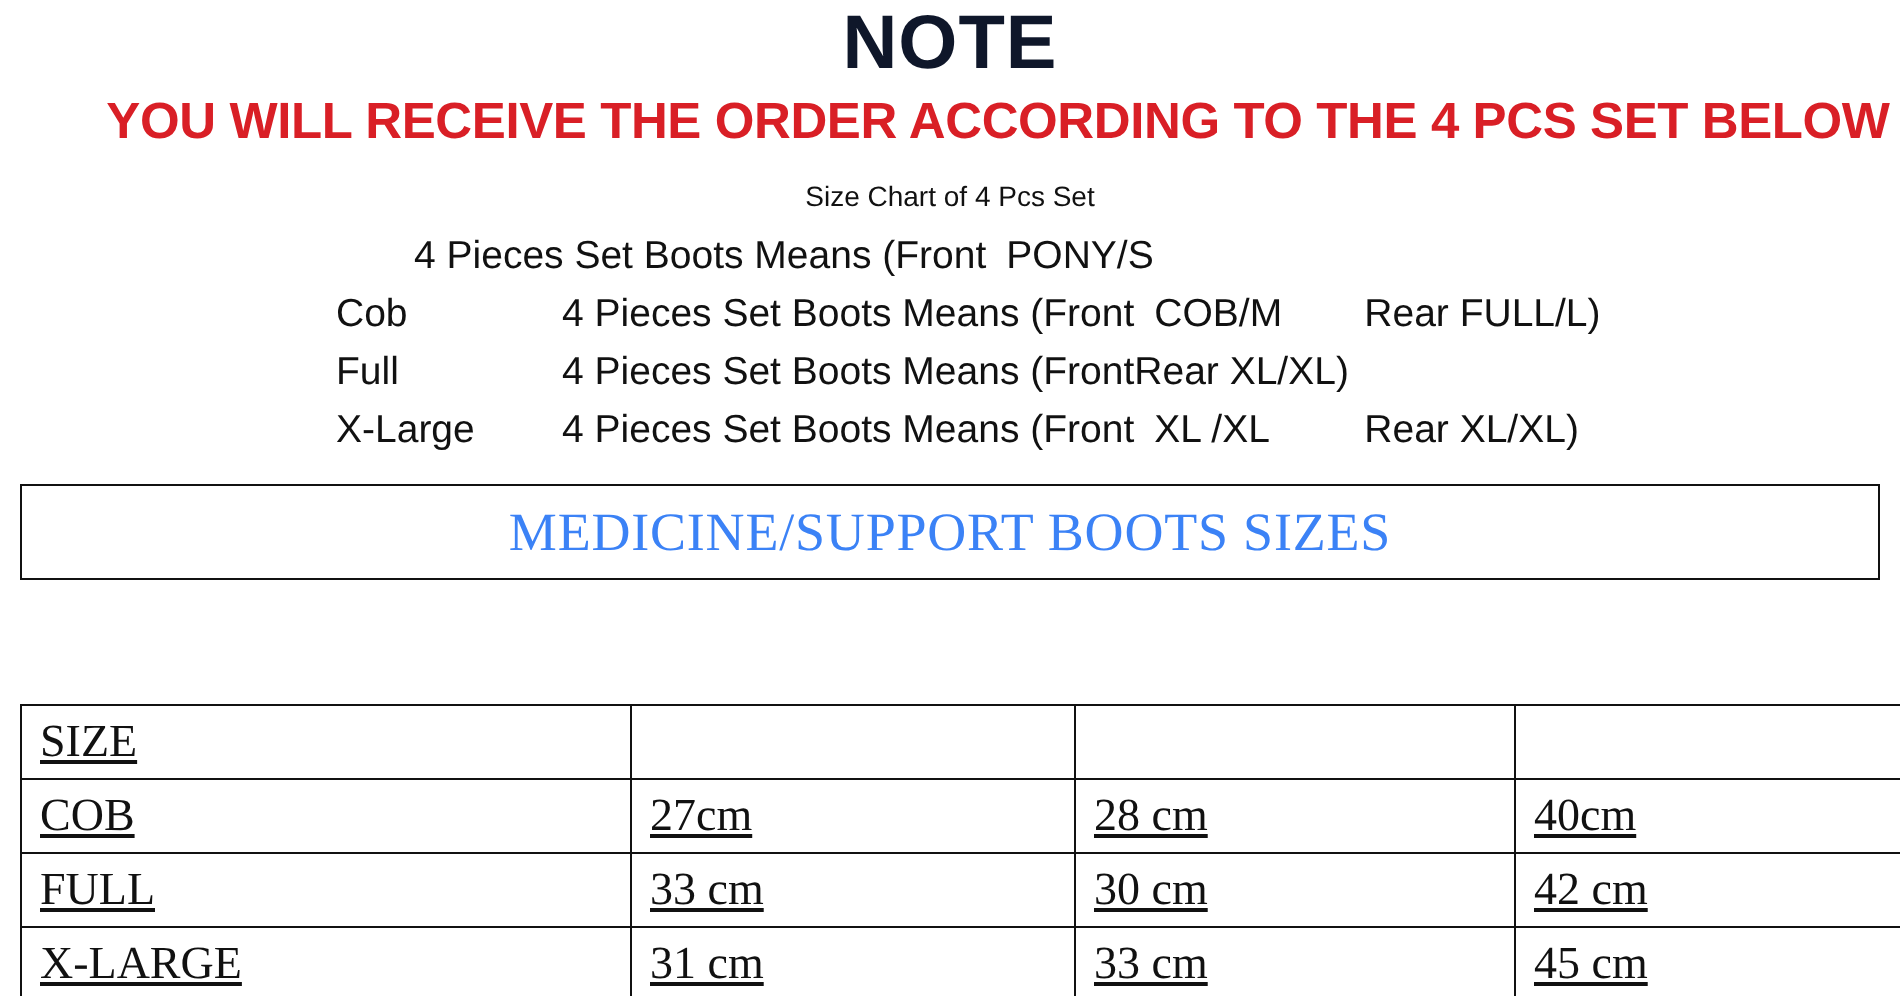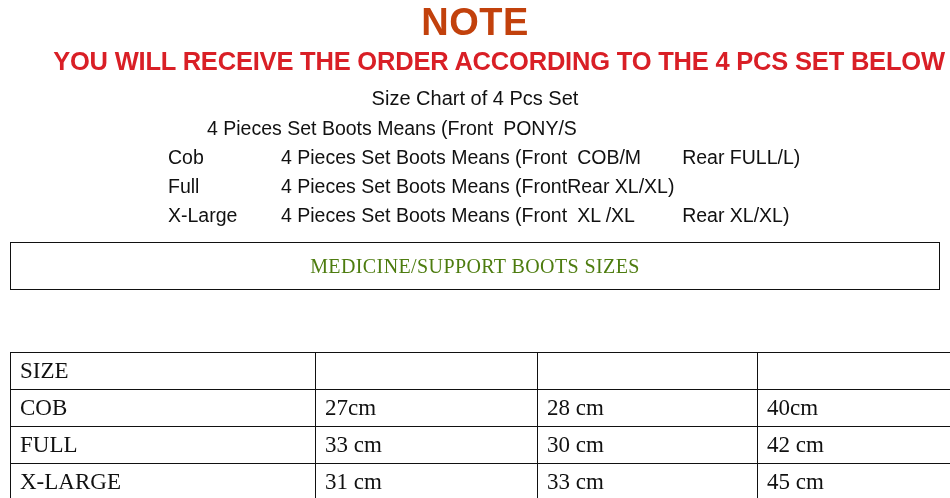--- a/index.html
+++ b/index.html
@@ -15,41 +15,41 @@
     overflow: hidden;
   }
   .page {
     position: relative;
     width: 950px;
     height: 498px;
     box-sizing: border-box;
   }
   .note-title {
     text-align: center;
-    color: #c2410c;
+    color: #0f172a;
     font-weight: bold;
     font-size: 38px;
     line-height: 40px;
     letter-spacing: 0.5px;
     margin-top: 2px;
   }
   .note-sub {
     text-align: center;
     color: #d91f26;
     font-weight: bold;
     font-size: 25.5px;
     line-height: 30px;
     letter-spacing: -0.2px;
     margin-top: 4px;
     white-space: nowrap;
     padding-left: 48px;
   }
   .size-chart-title {
     text-align: center;
-    font-size: 20px;
+    font-size: 14px;
     line-height: 24px;
     margin-top: 10px;
     color: #111;
   }
   .size-lines {
     margin: 4px 0 0 0;
     padding: 0;
     list-style: none;
     width: 660px;
     margin-left: 168px;
@@ -81,41 +81,42 @@
   .banner {
     margin: 12px 10px 0 10px;
     border: 1.5px solid #111;
     height: 46px;
     display: flex;
     align-items: center;
     justify-content: center;
   }
   .banner-text {
     font-family: "Liberation Serif", serif;
-    font-size: 20px;
+    font-size: 27px;
     letter-spacing: 0.4px;
-    color: #4d7c0f;
+    color: #3b82f6;
   }
   .spacer {
     height: 62px;
   }
   table.boots {
     border-collapse: collapse;
     width: 930px;
     margin-left: 10px;
     table-layout: fixed;
   }
   table.boots td {
     border: 1.2px solid #111;
     height: 36px;
     padding: 0 0 0 9px;
     font-family: "Liberation Serif", serif;
     font-size: 23px;
     color: #111;
     vertical-align: middle;
+    text-decoration: underline;
   }
   table.boots td.c0 { width: 295px; }
   table.boots td.c1 { width: 212px; }
   table.boots td.c2 { width: 210px; }
   table.boots td.c3 { width: 213px; }
 </style>
 </head>
 <body>
 
 <div class="page">

